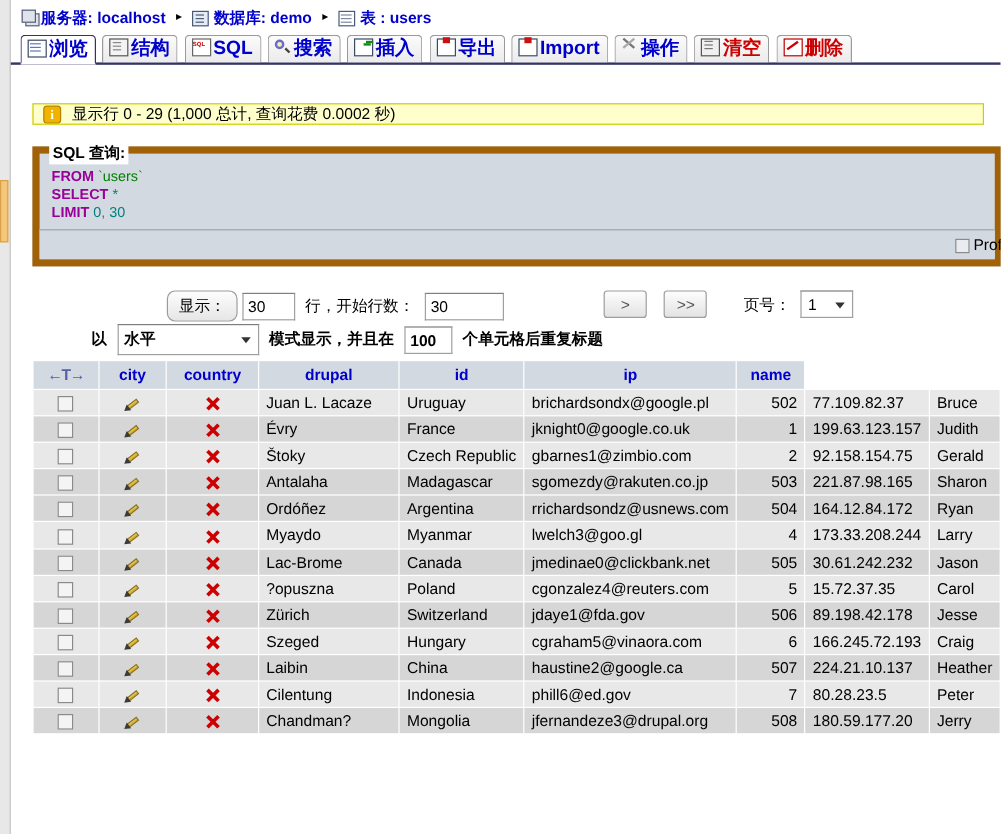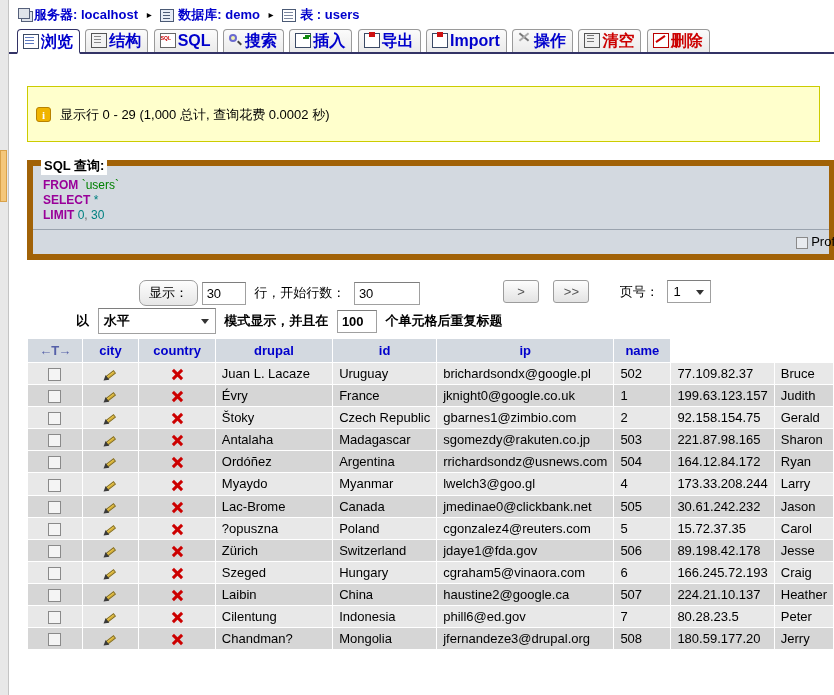--- a/index.html
+++ b/index.html
@@ -164,21 +164,21 @@
   .tico-empty:after{content:"";position:absolute;left:2px;top:1px;width:7px;height:1px;background:#777;box-shadow:0 3px 0 #777,0 6px 0 #777;}
   .tico-drop { background:#fff;border:1px solid #b00; }
   .tico-drop:after{content:"";position:absolute;left:1px;top:4px;width:11px;height:2px;background:#cc0000;transform:rotate(-35deg);}
 
   
   .infobox {
     margin: 32px 0 0 18px;
     width: 793px;
     background: #ffffcc;
     border: 1px solid #cccc00;
-    padding: 19px 8px;
+    padding: 0 8px;
     box-sizing: border-box;
     font-size: 13px;
     color: #000;
     line-height: 16px;
   }
   .infobox .i-icon {
     display: inline-block;
     vertical-align: middle;
     width: 15px; height: 15px;
     border-radius: 3px;
@@ -355,21 +355,21 @@
   }
   table.results td {
     padding: 3px 6px;
     white-space: nowrap;
     color: #000;
     font-size: 13px;
   }
   tr.odd td { background: #e8e8e8; }
   tr.even td { background: #d6d6d6; }
   td.act { text-align: center; width: 14px; padding: 2px 5px; }
-  td.num-col { }
+  td.num-col { text-align: right; }
   th.th-actions { width: 86px; }
   th.c-city { width: 134px; }
   th.c-country { width: 130px; }
   th.c-email { width: 172px; }
   th.c-id { width: 22px; }
   th.c-ip { width: 114px; }
   th.c-name { width: 86px; }
 
   .sortarrows { color: #5560a8; font-size: 13px; letter-spacing: -1px; }
   .rowcbx {

